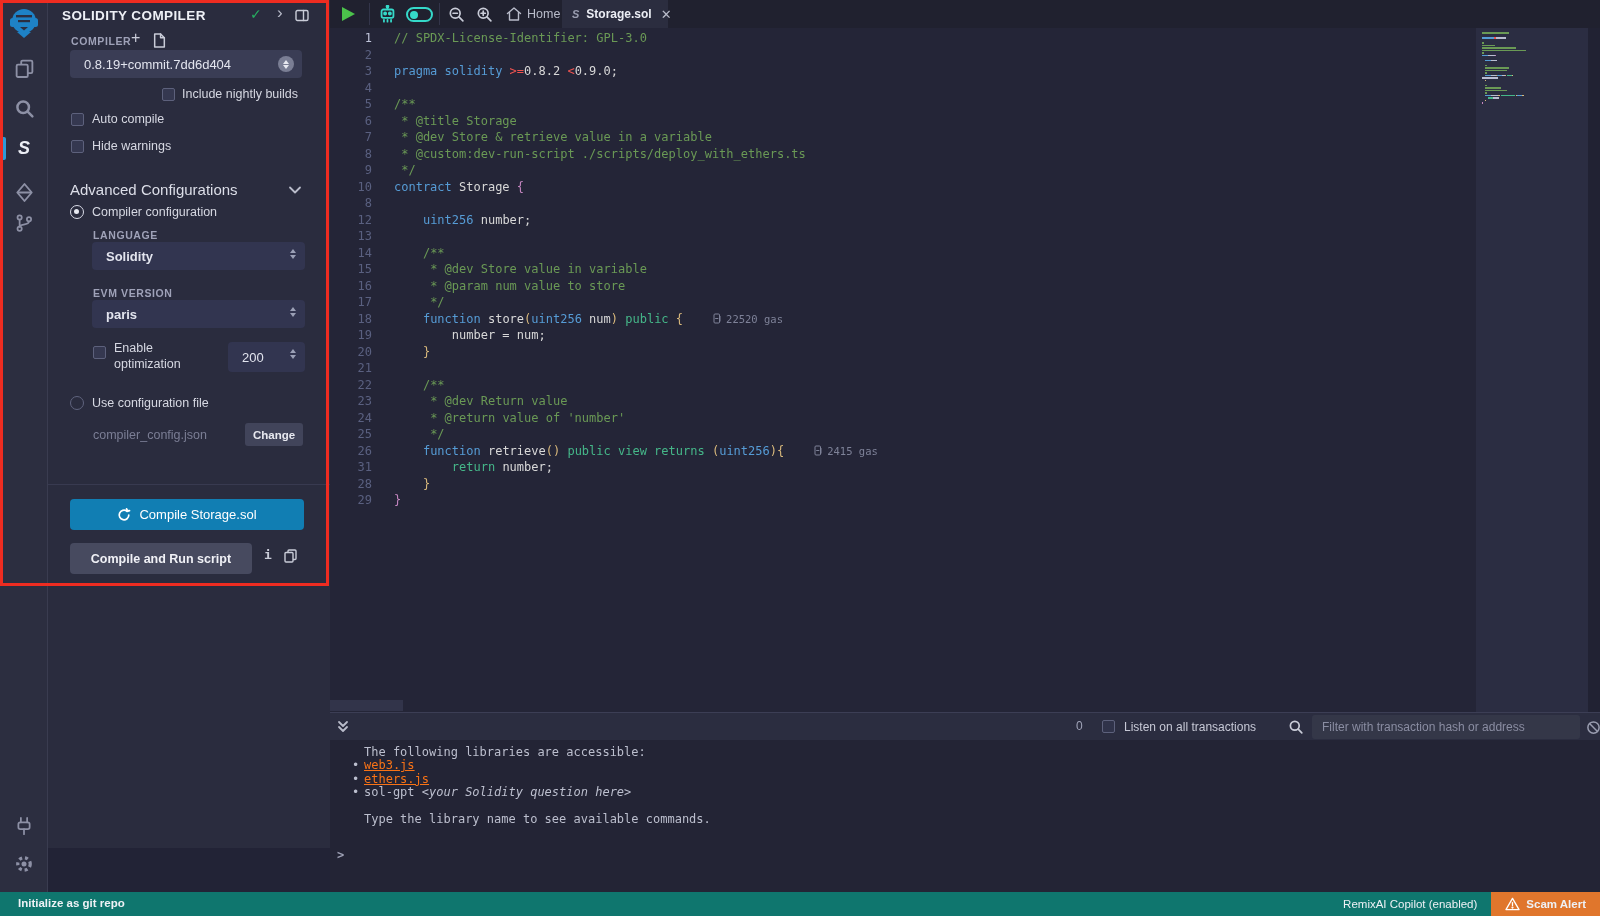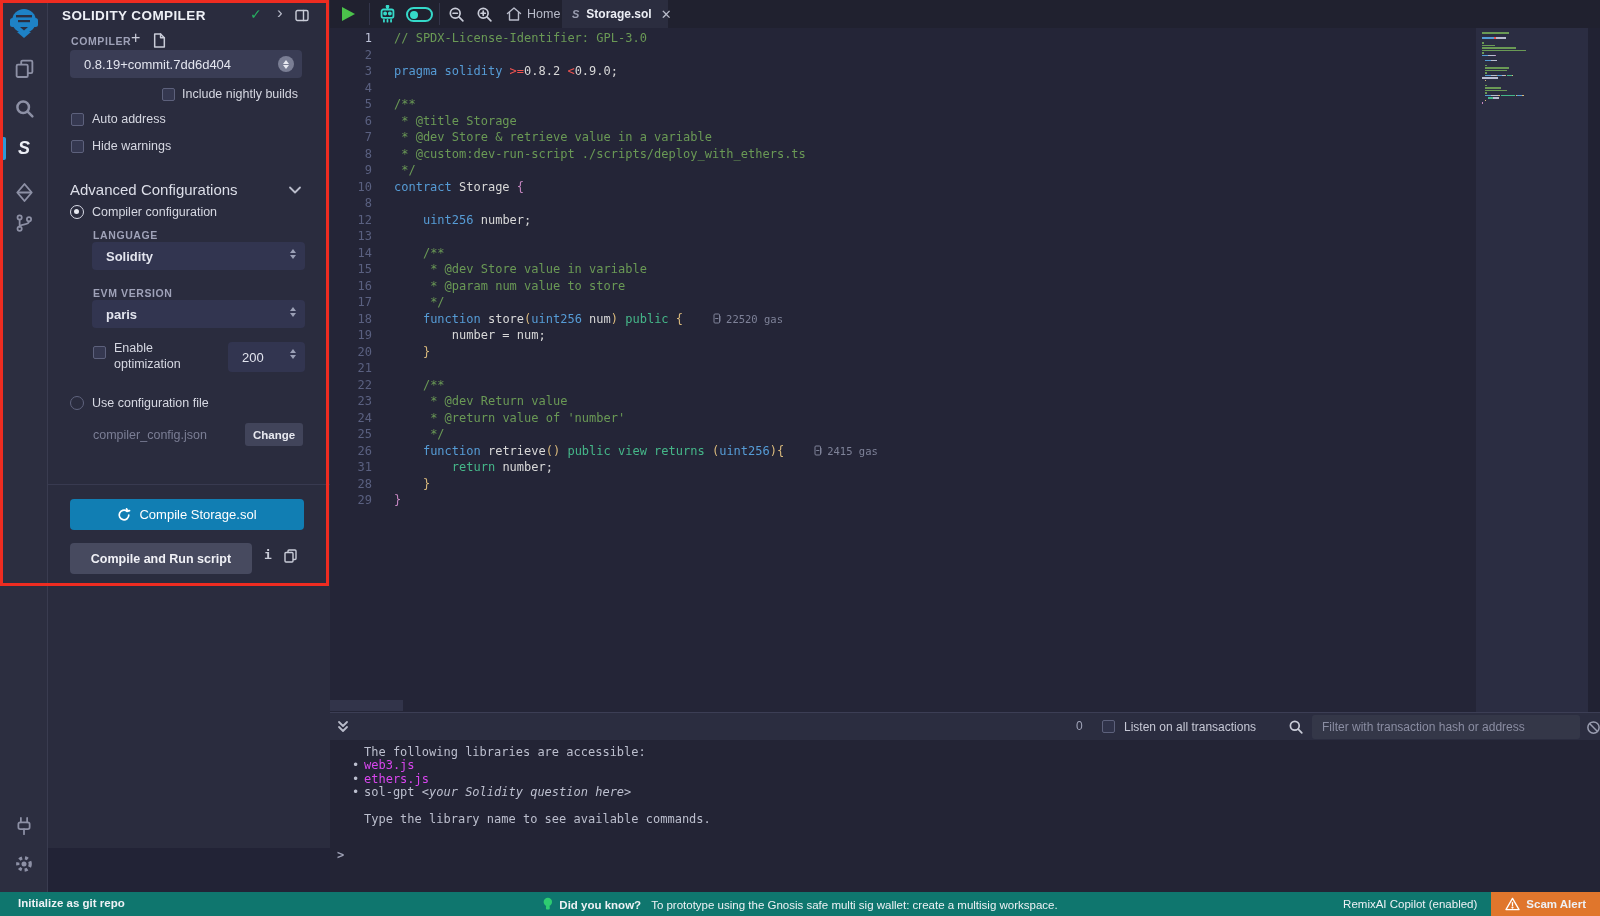--- a/index.html
+++ b/index.html
@@ -92,21 +92,21 @@
   .t-cb { left:772px; top:7px; }
   .t-label { position:absolute; left:794px; top:7px; color:#c7c9d6; font-size:12px; }
   .t-search { position:absolute; left:958px; top:6px; color:#c9ccd8; }
   .t-input { position:absolute; left:982px; top:2px; width:268px; height:24px; background:#343748; border:none; border-radius:3px; color:#cdd0dc; font-size:12px; padding:0 10px; font-family:"Liberation Sans","DejaVu Sans",sans-serif; }
   .t-input::placeholder { color:#8a8da2; }
   .t-ban { position:absolute; left:1256px; top:7px; color:#9a9db0; }
   .term-body { position:absolute; left:0; top:740px; width:100%; height:152px; background:#232435; font-family:"DejaVu Sans Mono",monospace; font-size:12px; color:#bcbfce; }
   .term-lines { padding-top:6px; }
   .term-line { position:relative; padding-left:34px; height:13.4px; line-height:13.4px; }
   .term-line .bullet { position:absolute; left:22px; }
-  .term-link { color:#d946ef; }
+  .term-link { color:#f97316; text-decoration:underline; }
   .term-italic { font-style:italic; }
   .term-prompt { position:absolute; left:7px; top:108px; color:#9da0b4; font-weight:700; }
 
   
   .status-bar { position:absolute; left:0; top:892px; width:1600px; height:24px; background:#0f766e; color:#eef1f5; font-size:11.5px; }
   .sb-left { position:absolute; left:18px; top:5px; font-weight:600; }
   .sb-center { position:absolute; left:50%; top:5px; transform:translateX(-50%); display:flex; align-items:center; gap:6px; white-space:nowrap; }
   .sb-center b { font-weight:700; margin-right:4px; }
   .sb-right { position:absolute; right:0; top:0; height:24px; display:flex; align-items:center; }
   .sb-copilot { margin-right:14px; }
@@ -206,21 +206,21 @@
       <span class="circle-stepper">
           <i class="up"></i>
           <i class="dn"></i>
         </span>
     </div>
 
     <span class="cb" style="left:114px; top:88px"></span>
     <span class="sp-text" style="left:134px; top:87px">Include nightly builds</span>
 
     <span class="cb" style="left:23px; top:113px"></span>
-    <span class="sp-text" style="left:44px; top:112px">Auto address</span>
+    <span class="sp-text" style="left:44px; top:112px">Auto compile</span>
 
     <span class="cb" style="left:23px; top:140px"></span>
     <span class="sp-text" style="left:44px; top:139px">Hide warnings</span>
 
     <div class="adv-title">Advanced Configurations</div>
     <span class="adv-chev">
       <svg class="ic" width="14" height="10" viewBox="0 0 14 10" style="stroke-width:1.8">
           <path d="M2 2.5 L7 7.5 L12 2.5"></path>
         </svg>
     </span>
@@ -432,28 +432,20 @@
           <div class="term-line"><span class="bullet">•</span><span>sol-gpt </span><span class="term-italic">&lt;your Solidity question here&gt;</span></div>
           <div class="term-line"></div>
           <div class="term-line"><span>Type the library name to see available commands.</span></div>
         </div>
       <div class="term-prompt">&gt;</div>
     </div>
   </div>
 
   <div class="status-bar">
     <span class="sb-left">Initialize as git repo</span>
-    <div class="sb-center">
-      <svg width="11" height="15" viewBox="0 0 11 15">
-        <circle cx="5.5" cy="5" r="4.2" fill="#2ecc71"></circle>
-          <rect x="3.6" y="8.8" width="3.8" height="3.6" rx="1" fill="#2ecc71"></rect>
-      </svg>
-      <b>Did you know?</b>
-      <span>To prototype using the Gnosis safe multi sig wallet: create a multisig workspace.</span>
-    </div>
     <div class="sb-right">
       <span class="sb-copilot">RemixAI Copilot (enabled)</span>
       <span class="sb-scam">
         <svg class="ic" width="15" height="14" viewBox="0 0 16 15" style="stroke:#fff; stroke-width:1.4">
           <path d="M8 1.5 L15 13.5 H1 Z"></path>
             <path d="M8 6 V9.2"></path>
             <circle cx="8" cy="11.3" r="0.5" fill="#fff"></circle>
         </svg>
         <span>Scam Alert</span>
       </span>

